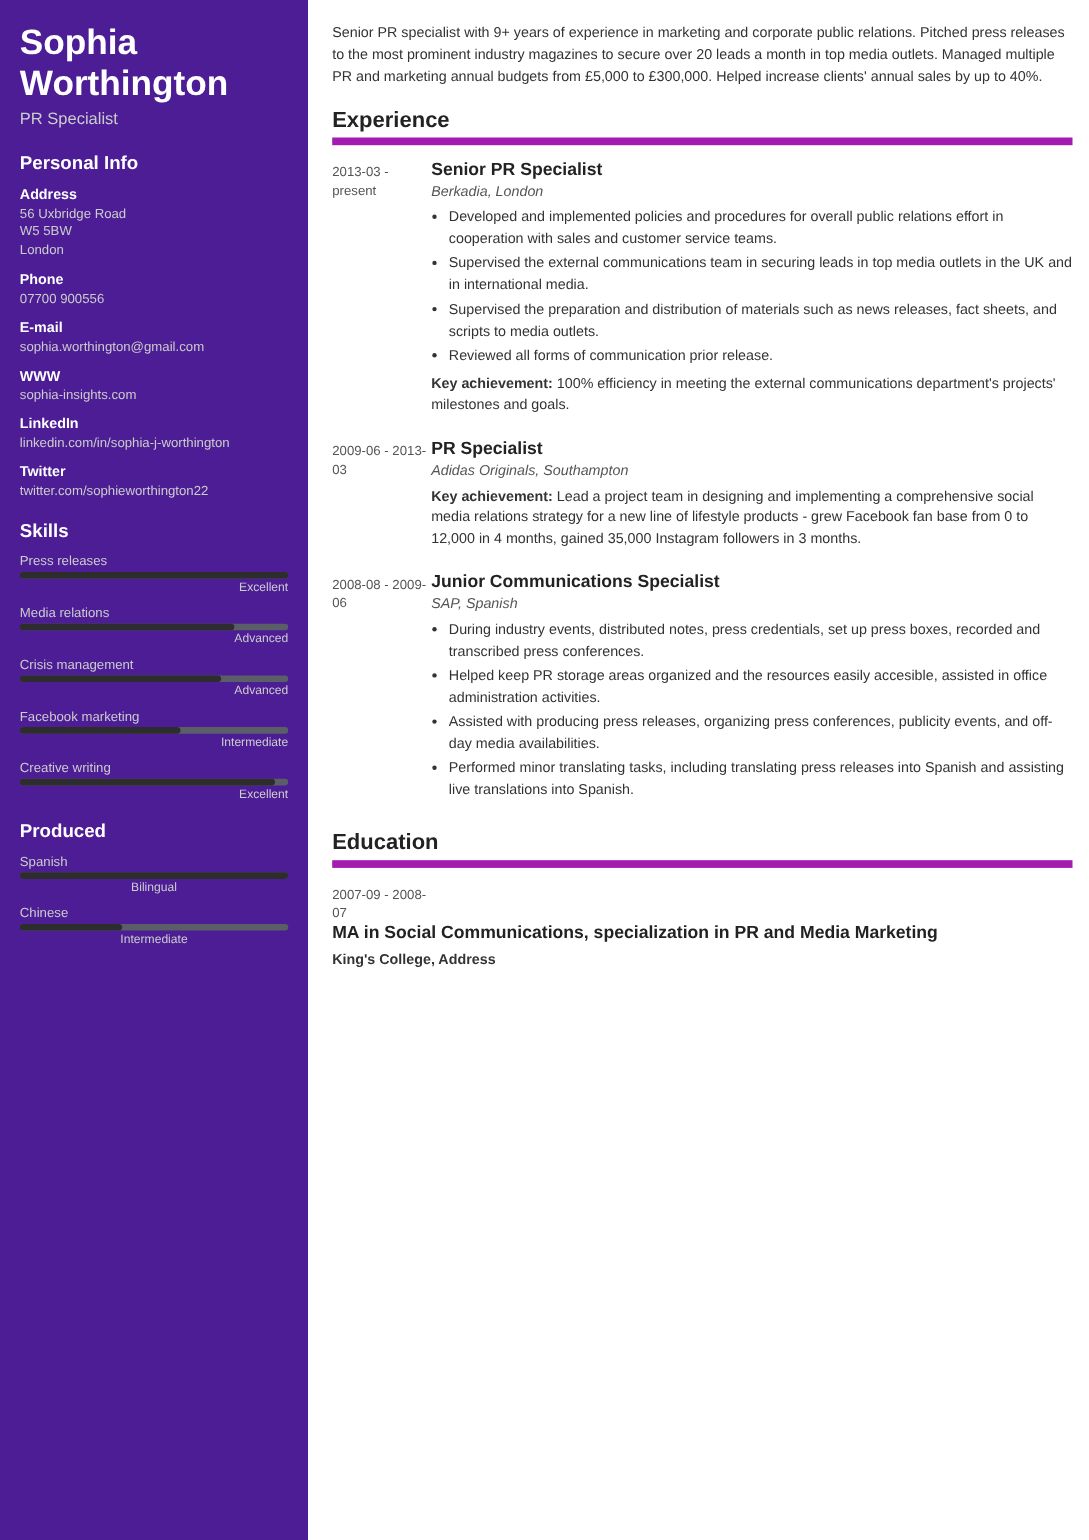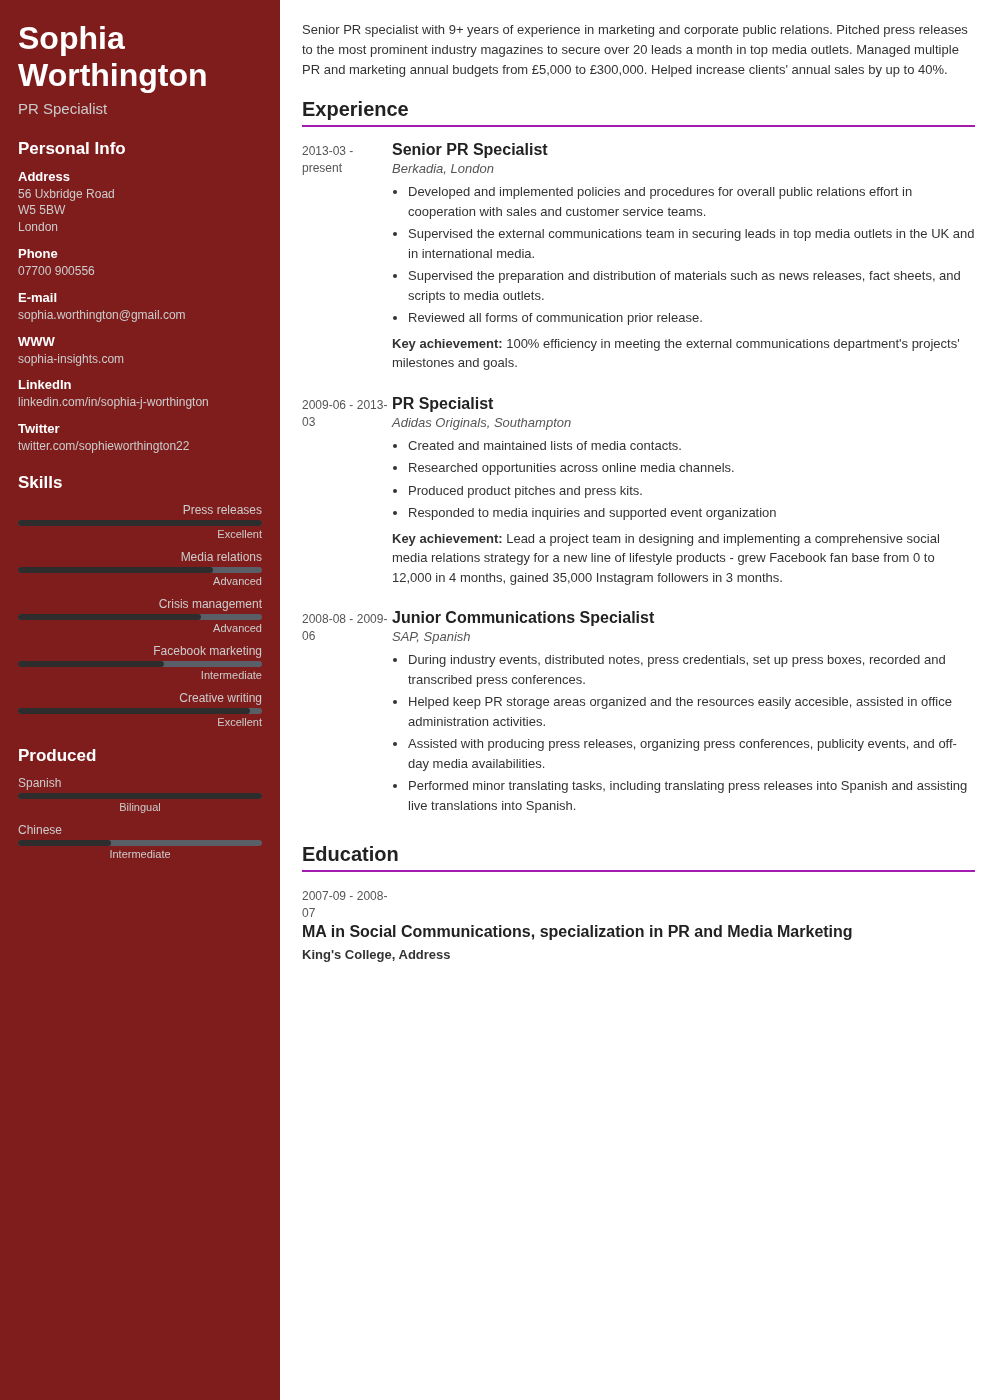--- a/index.html
+++ b/index.html
@@ -2,21 +2,21 @@
 <html><head>
   <meta charset="utf-8">
   <style>
     * { margin: 0; padding: 0; box-sizing: border-box; }
     body { font-family: Arial, sans-serif; font-size: 13px; color: #222; background: #fff; width: 990px; min-height: 1400px; display: flex; }
 
     
     .sidebar {
       width: 280px;
       min-width: 280px;
-      background: #7f1d1d;
+      background: #4c1d95;
       color: #fff;
       padding: 20px 18px 30px 18px;
       min-height: 1400px;
     }
     .sidebar-name {
       font-size: 32px;
       font-weight: 900;
       line-height: 1.15;
       margin-bottom: 6px;
       color: #fff;
@@ -41,21 +41,21 @@
       font-size: 13px;
     }
     .info-value {
       color: #ccc;
       font-size: 12px;
       line-height: 1.4;
     }
 
     
     .skill-item { margin-bottom: 10px; }
-    .skill-name { color: #ccc; font-size: 12px; margin-bottom: 3px; text-align: right; }
+    .skill-name { color: #ccc; font-size: 12px; margin-bottom: 3px; }
     .skill-bar-bg {
       background: #5a5f67;
       height: 6px;
       border-radius: 3px;
       width: 100%;
       margin-bottom: 2px;
       position: relative;
     }
     .skill-bar-fill {
       background: #2d2d2d;
@@ -105,21 +105,21 @@
     .summary-text {
       font-size: 13px;
       color: #333;
       line-height: 1.55;
       margin-bottom: 18px;
     }
     .section-title {
       font-size: 20px;
       font-weight: 700;
       color: #222;
-      border-bottom: 2px solid #a21caf;
+      border-bottom: 7px solid #a21caf;
       padding-bottom: 4px;
       margin-bottom: 14px;
     }
     .section { margin-bottom: 22px; }
 
     
     .exp-row {
       display: flex;
       margin-bottom: 22px;
     }
@@ -304,26 +304,20 @@
               <li>Reviewed all forms of communication prior release.</li>
             </ul>
         <div class="exp-achievement"><strong>Key achievement:</strong> 100% efficiency in meeting the external communications department's projects' milestones and goals.</div>
       </div>
     </div>
         <div class="exp-row">
       <div class="exp-date">2009-06 - 2013-03</div>
       <div class="exp-content">
         <div class="exp-job-title">PR Specialist</div>
         <div class="exp-company">Adidas Originals, Southampton</div>
-        <ul class="exp-bullets">
-              <li>Created and maintained lists of media contacts.</li>
-              <li>Researched opportunities across online media channels.</li>
-              <li>Produced product pitches and press kits.</li>
-              <li>Responded to media inquiries and supported event organization</li>
-            </ul>
         <div class="exp-achievement"><strong>Key achievement:</strong> Lead a project team in designing and implementing a comprehensive social media relations strategy for a new line of lifestyle products - grew Facebook fan base from 0 to 12,000 in 4 months, gained 35,000 Instagram followers in 3 months.</div>
       </div>
     </div>
         <div class="exp-row">
       <div class="exp-date">2008-08 - 2009-06</div>
       <div class="exp-content">
         <div class="exp-job-title">Junior Communications Specialist</div>
         <div class="exp-company">SAP, Spanish</div>
         <ul class="exp-bullets">
               <li>During industry events, distributed notes, press credentials, set up press boxes, recorded and transcribed press conferences.</li>

